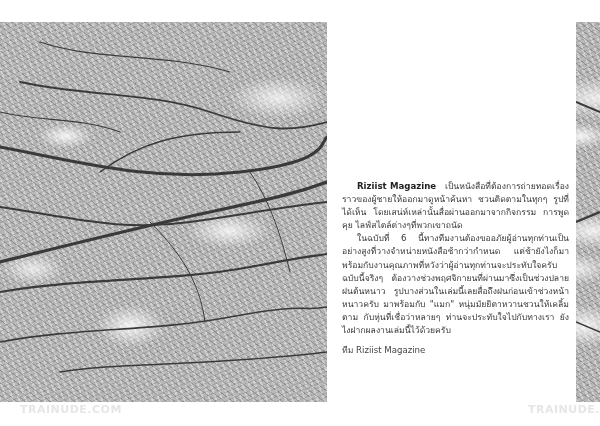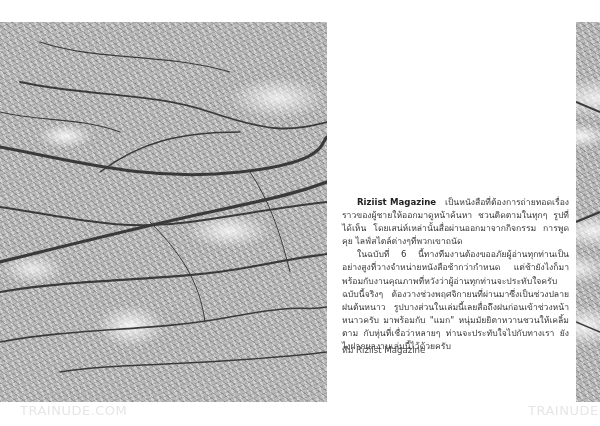--- a/index.html
+++ b/index.html
@@ -19,33 +19,33 @@
         radial-gradient(ellipse 45px 22px at 10% 65%, rgba(255,255,255,.7), transparent 70%),
         repeating-linear-gradient(37deg, rgba(90,90,90,.35) 0 1px, transparent 1px 5px),
         repeating-linear-gradient(-23deg, rgba(120,120,120,.3) 0 1px, transparent 1px 4px),
         repeating-linear-gradient(71deg, rgba(255,255,255,.35) 0 2px, transparent 2px 6px),
         #b9b9b9;
     }
     .photo-left { left: 0; top: 22px; width: 327px; height: 380px; }
     .photo-right { left: 576px; top: 22px; width: 24px; height: 380px; }
     .photo svg { position: absolute; inset: 0; width: 100%; height: 100%; }
     .page-text {
-      position: absolute; left: 342px; top: 196px; width: 227px;
+      position: absolute; left: 342px; top: 180px; width: 227px;
       font-size: 8.6px; line-height: 13.1px; color: #333;
       text-align: justify;
     }
     .page-text p { margin: 0; text-indent: 15px; }
     .page-text .brand { font-weight: bold; color: #222; }
     .signature {
       position: absolute; left: 342px; top: 343px; width: 222px;
       text-align: left; font-size: 8.6px; color: #444;
     }
     .watermark {
-      position: absolute; top: 403px; font-size: 13px; letter-spacing: .5px;
-      color: #e6e6e6; font-weight: normal; text-align: center;
+      position: absolute; top: 403px; font-size: 11px; letter-spacing: .5px;
+      color: #e6e6e6; font-weight: bold; text-align: center;
     }
     .wm-left { left: 20px; }
     .wm-right { left: 528px; }
   </style>
 </head>
 <body>
 
 <div class="spread">
 
   <div class="photo photo-left">

